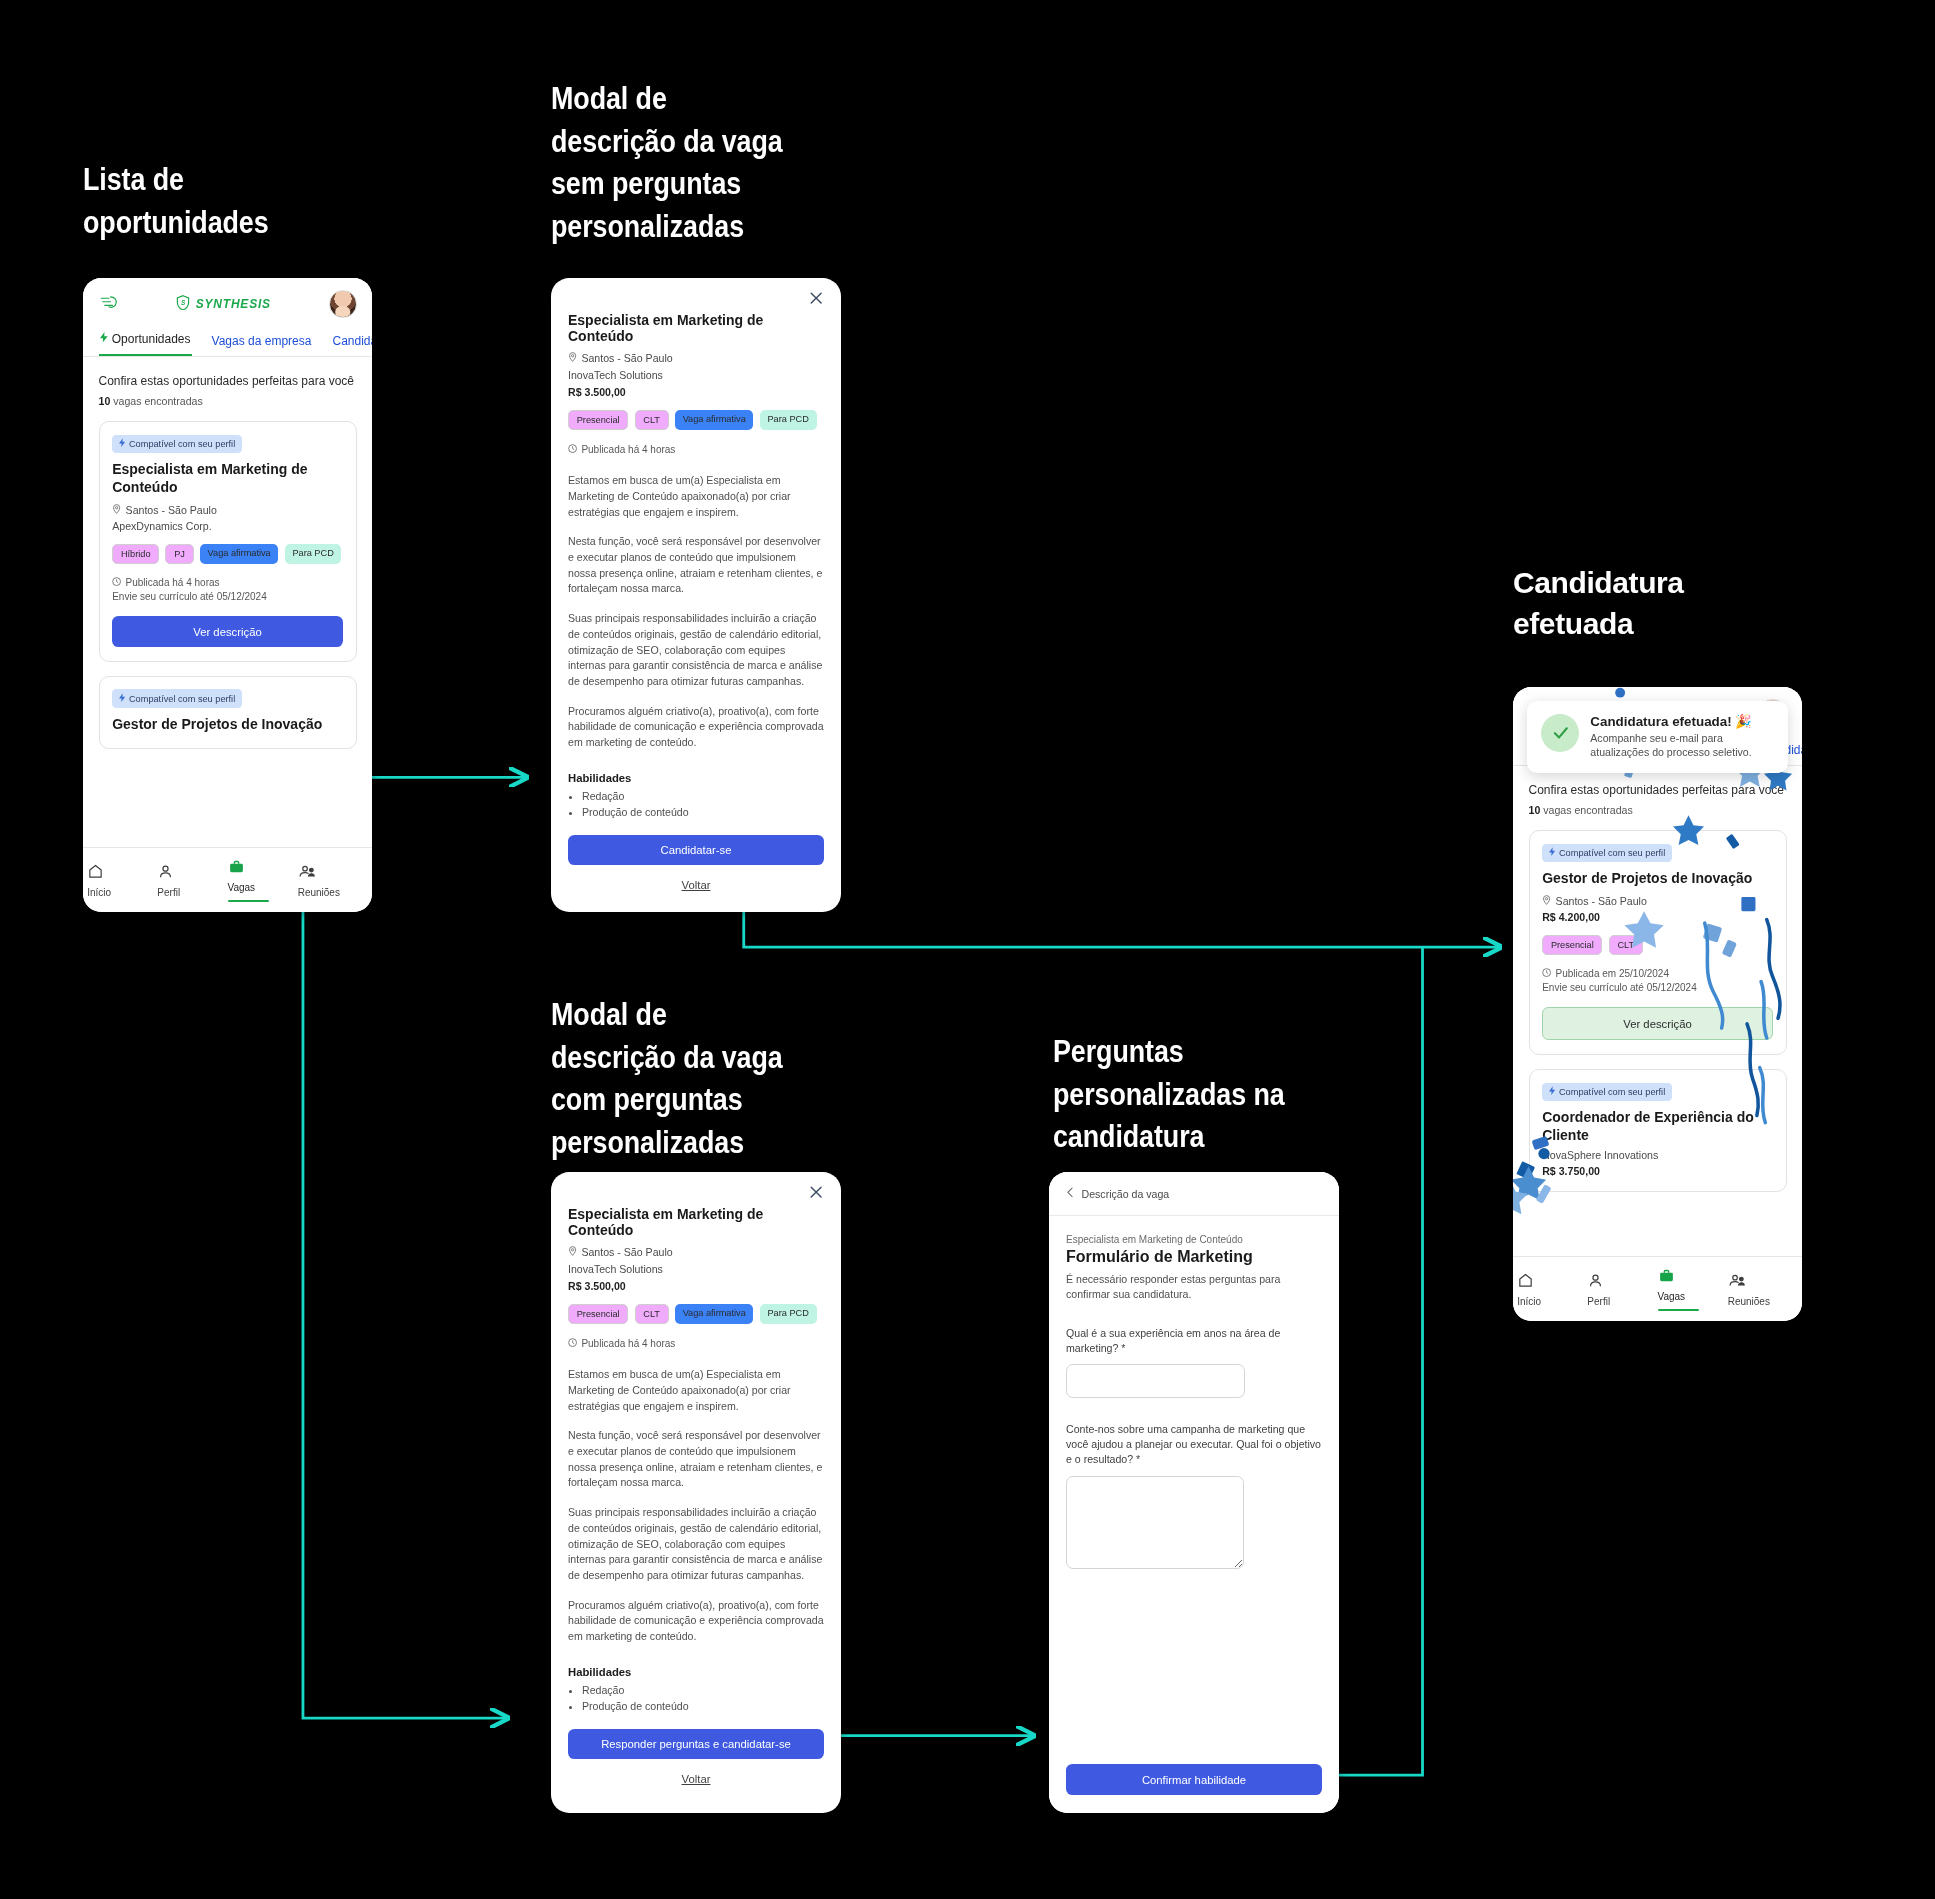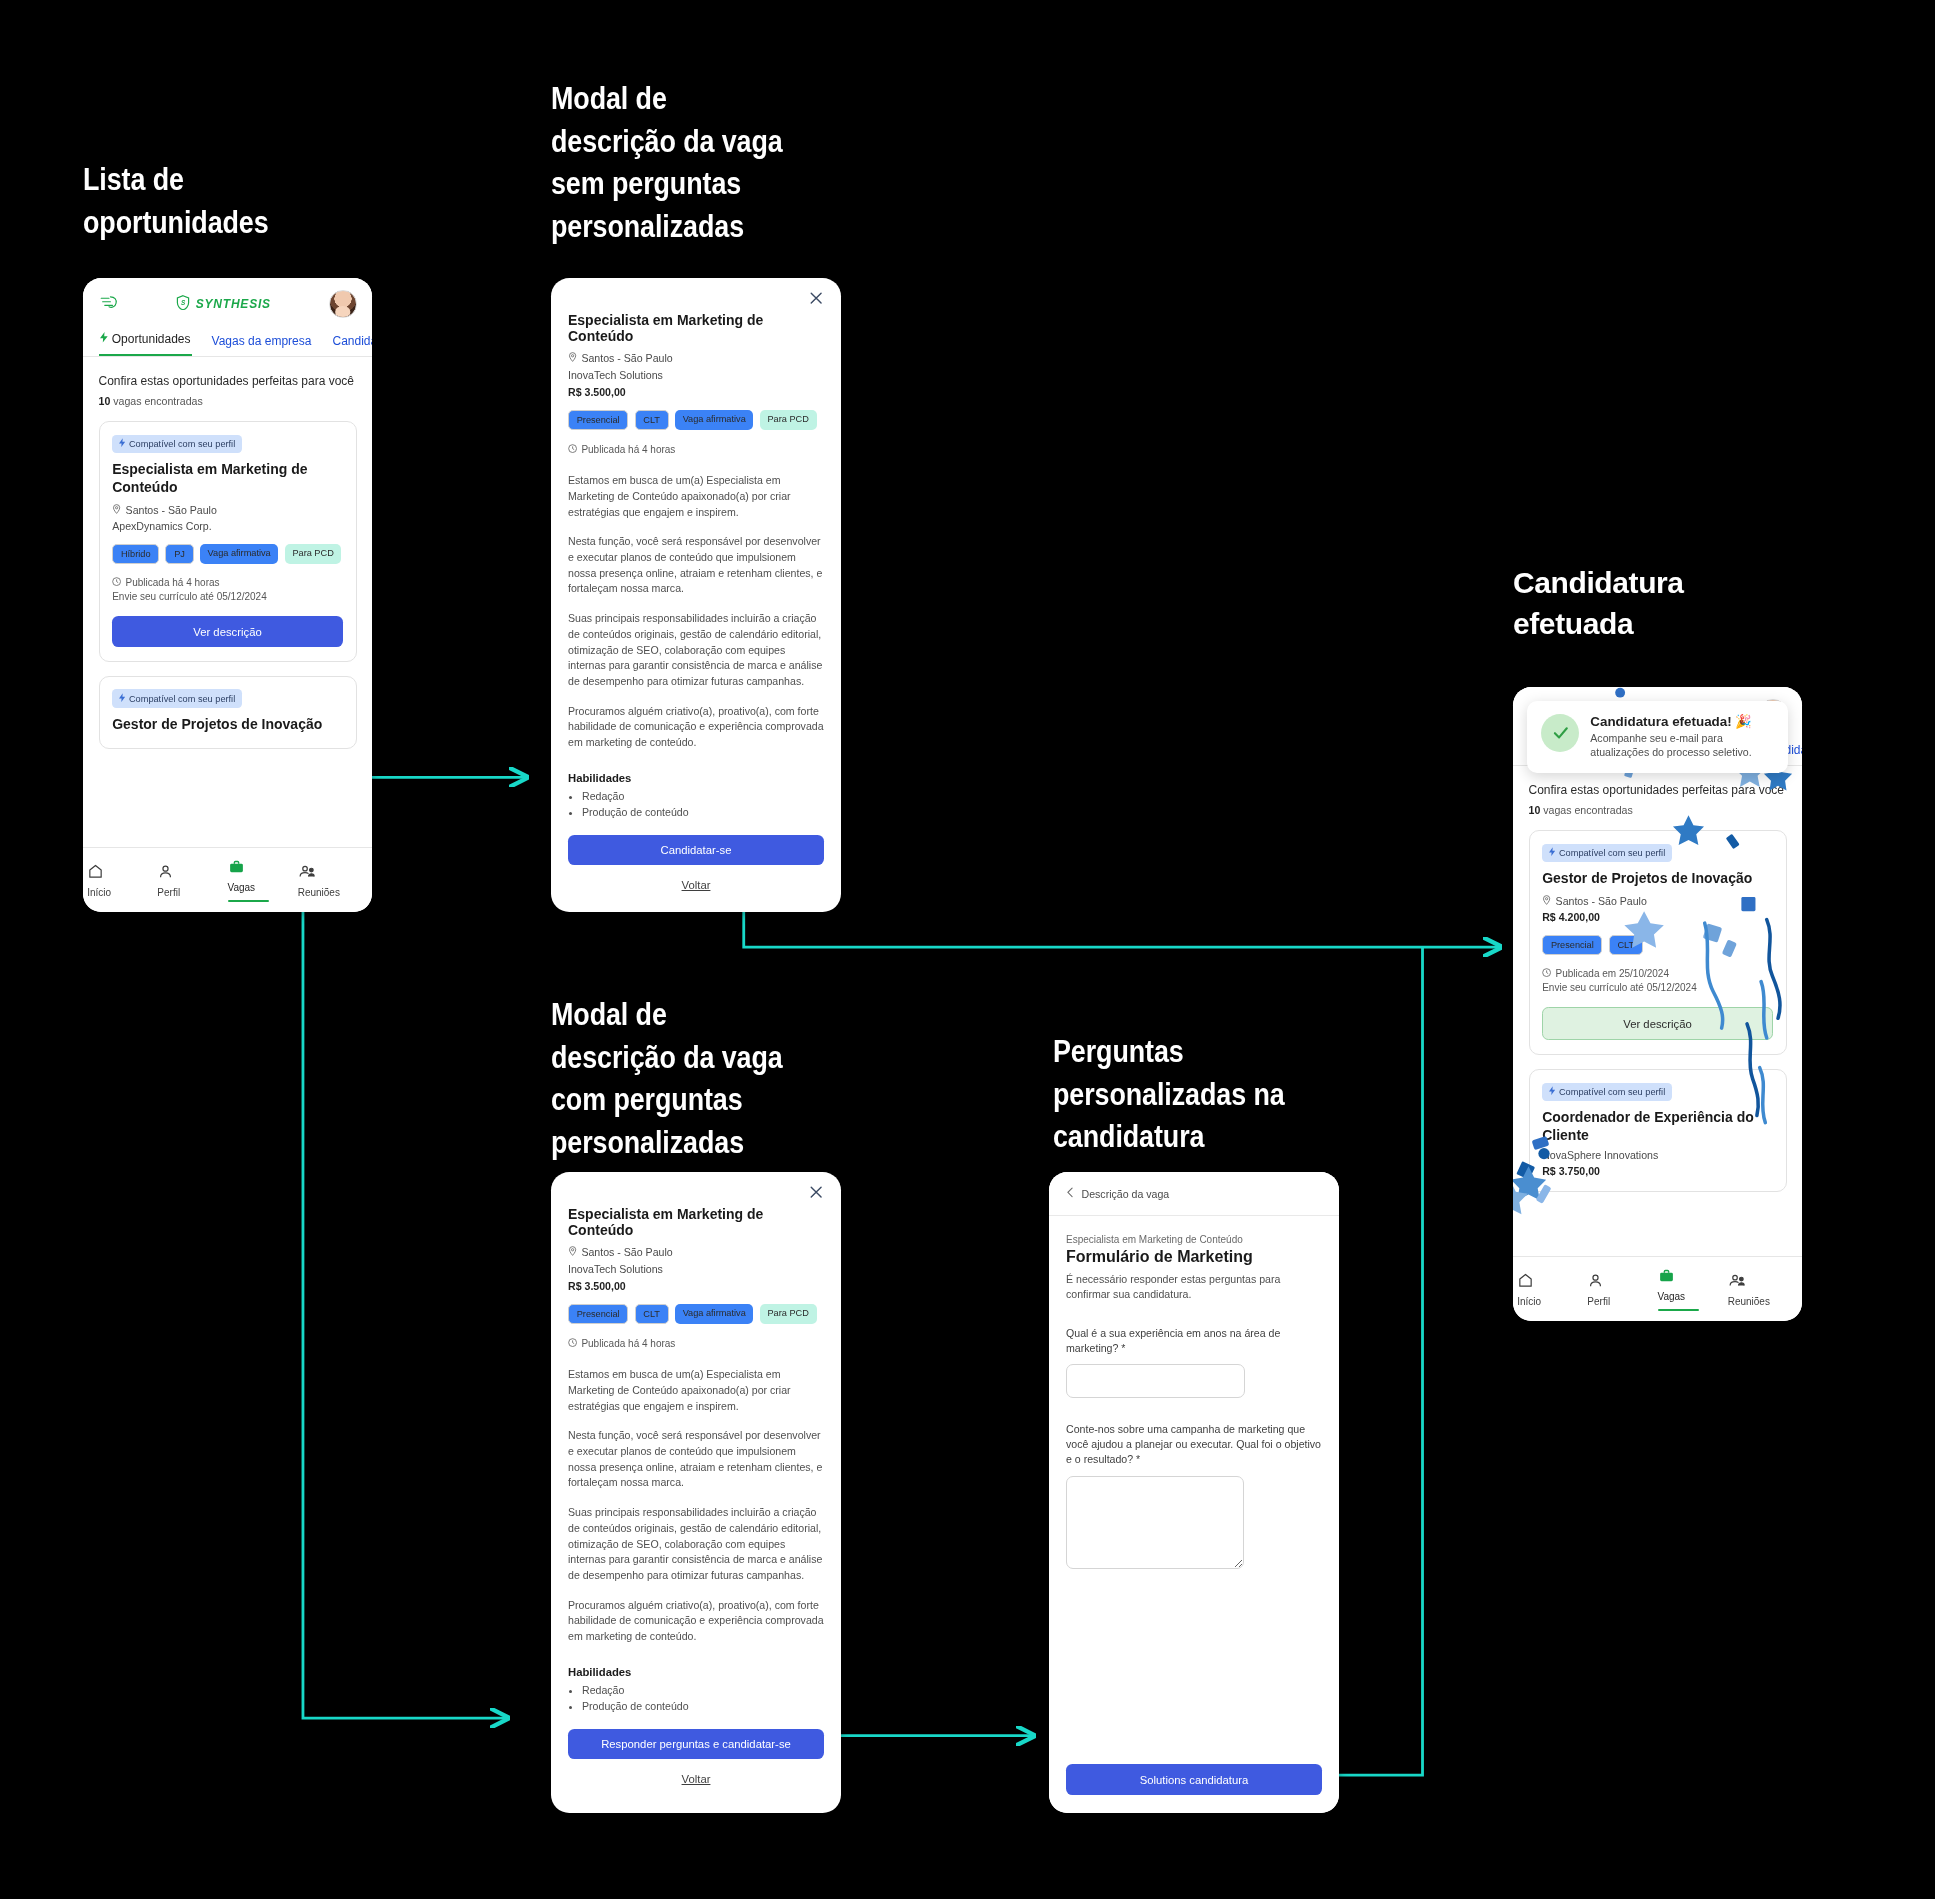--- a/index.html
+++ b/index.html
@@ -99,21 +99,21 @@
   }
   .job-title {
     font-size: 14px; font-weight: 700; color: #1a1a1a;
     margin-top: 8.5px; line-height: 1.28;
   }
   .job-meta { font-size: 10.6px; color: #4a4a4a; margin-top: 7px; display: flex; align-items: center; gap: 4.2px; }
   .job-company { font-size: 10.6px; color: #4a4a4a; margin-top: 4.2px; }
   .job-salary { font-size: 10.6px; font-weight: 700; color: #1f1f1f; margin-top: 4.2px; }
   .tag-row { display: flex; flex-wrap: wrap; gap: 6.3px; margin-top: 11.3px; }
   .tag { font-size: 9.2px; padding: 4.2px 7.7px; border-radius: 5px; color: #2b2b2b; white-space: nowrap; }
-  .tag.outline { border: 0.7px solid #cfcfcf; background: #3b82f6; }
+  .tag.outline { border: 0.7px solid #cfcfcf; background: #f0abfc; }
   .tag.purple { background: #3b82f6; }
   .tag.mint { background: #bff3e4; }
   .job-dates { margin-top: 12.7px; }
   .job-date { font-size: 10px; color: #575757; display: flex; align-items: center; gap: 4.2px; }
   .job-date + .job-date { margin-top: 3.5px; }
   .btn-primary {
     display: block; width: 100%; margin-top: 14px;
     background: #3f5ae0; color: #fff; text-align: center;
     font-size: 11.3px; padding: 9.2px 0; border-radius: 6.3px; border: none;
   }
@@ -500,21 +500,21 @@
     <div class="form-title">Formulário de Marketing</div>
     <div class="form-desc">É necessário responder estas perguntas para confirmar sua candidatura.</div>
 
     <div class="form-q">Qual é a sua experiência em anos na área de marketing? *</div>
     <input class="form-input" value="" style="">
 
     <div class="form-q">Conte-nos sobre uma campanha de marketing que você ajudou a planejar ou executar. Qual foi o objetivo e o resultado? *</div>
     <textarea class="form-textarea" style=""></textarea>
   </div>
   <div class="form-footer">
-    <button class="btn-primary">Solutions candidatura</button>
+    <button class="btn-primary">Confirmar habilidade</button>
   </div>
 </div>
 
 <div class="phone" style="left:1513px; top:687px; width:289px; height:634px;">
   <div class="scroll-clip">
     <div class="app-header">
       <span>
         <svg width="20" height="17" viewBox="0 0 28 24" fill="none" stroke="#1BA84A" stroke-width="1.6" stroke-linecap="round">
           <path d="M3 6 L14 6 M5 11 L16 11 M8 16 L19 16"></path>
           <path d="M16 4 C22 4 25 8 24 13 C23 18 18 20 14 18"></path>

